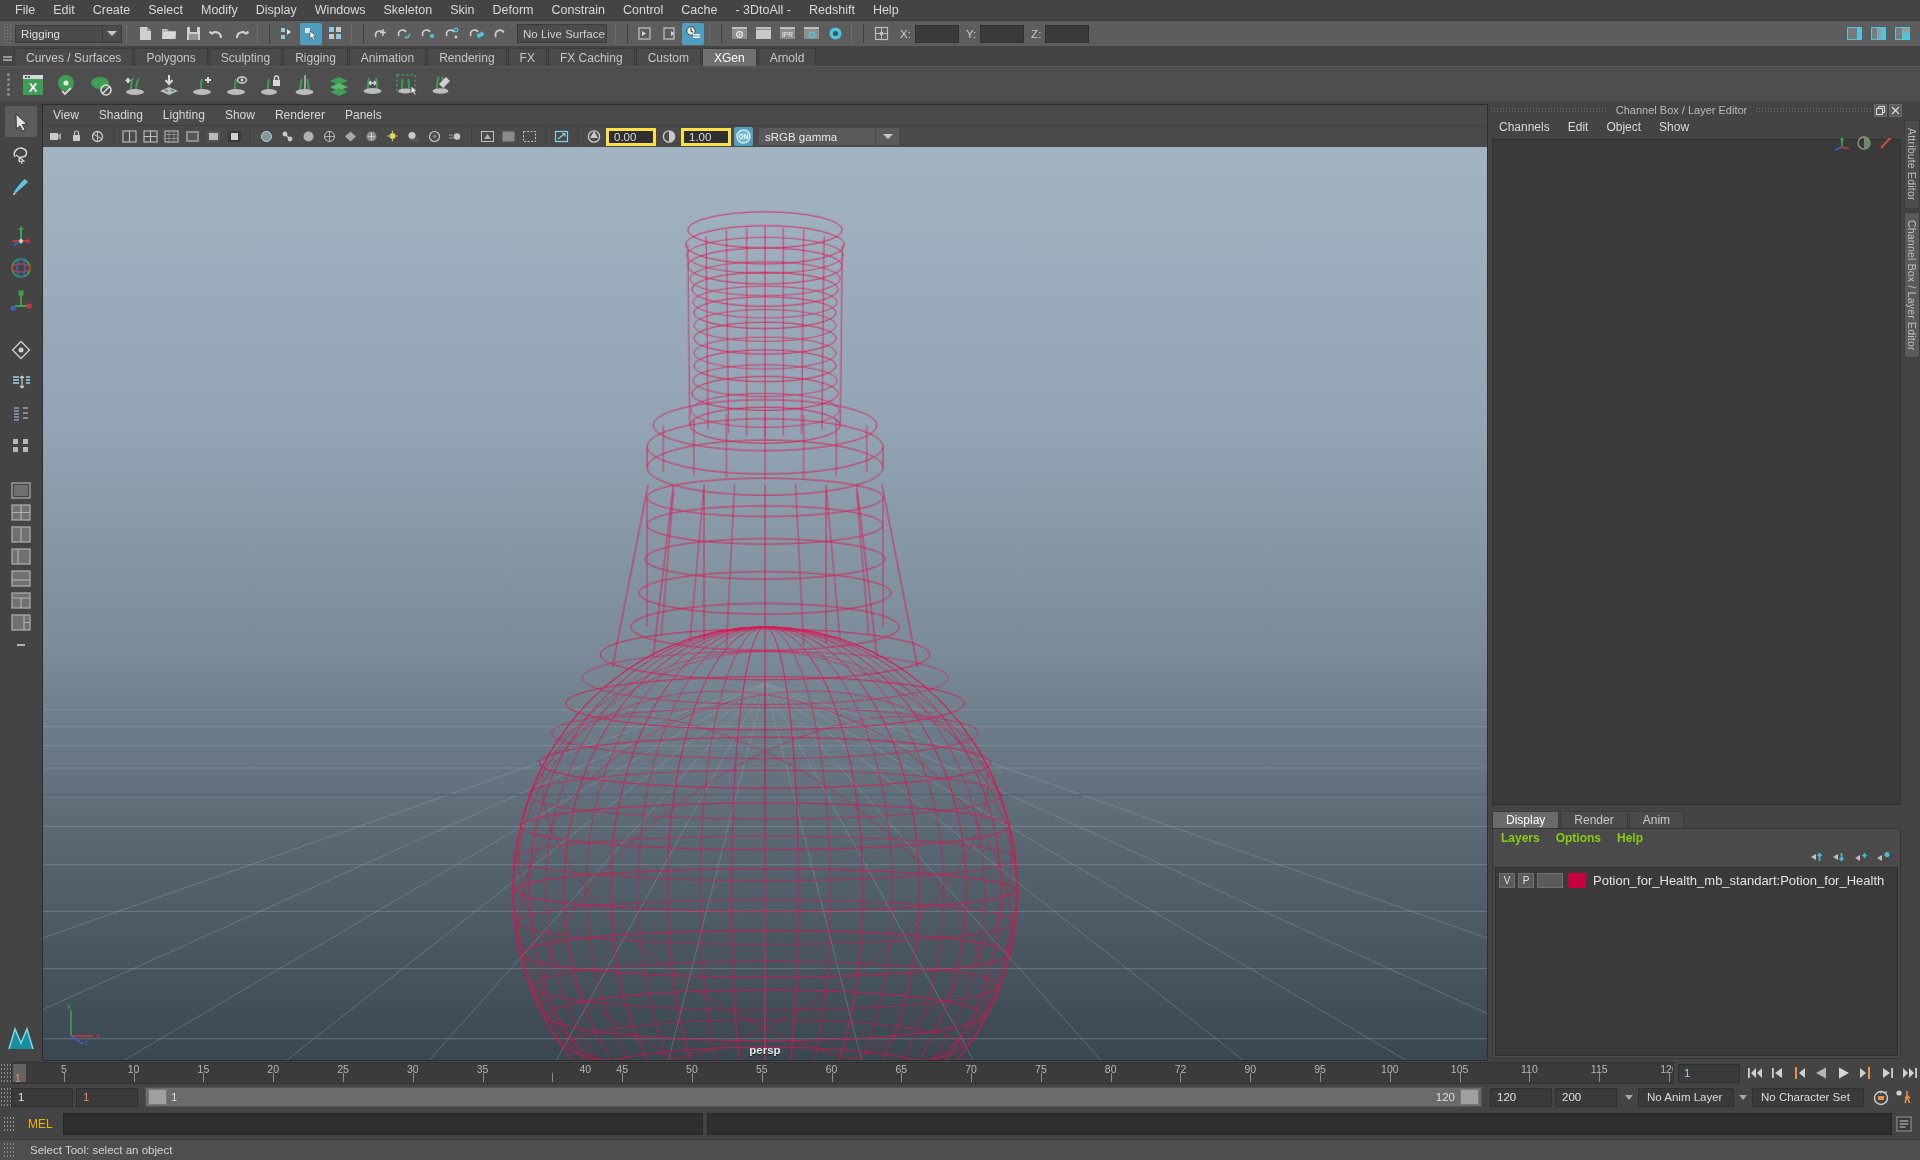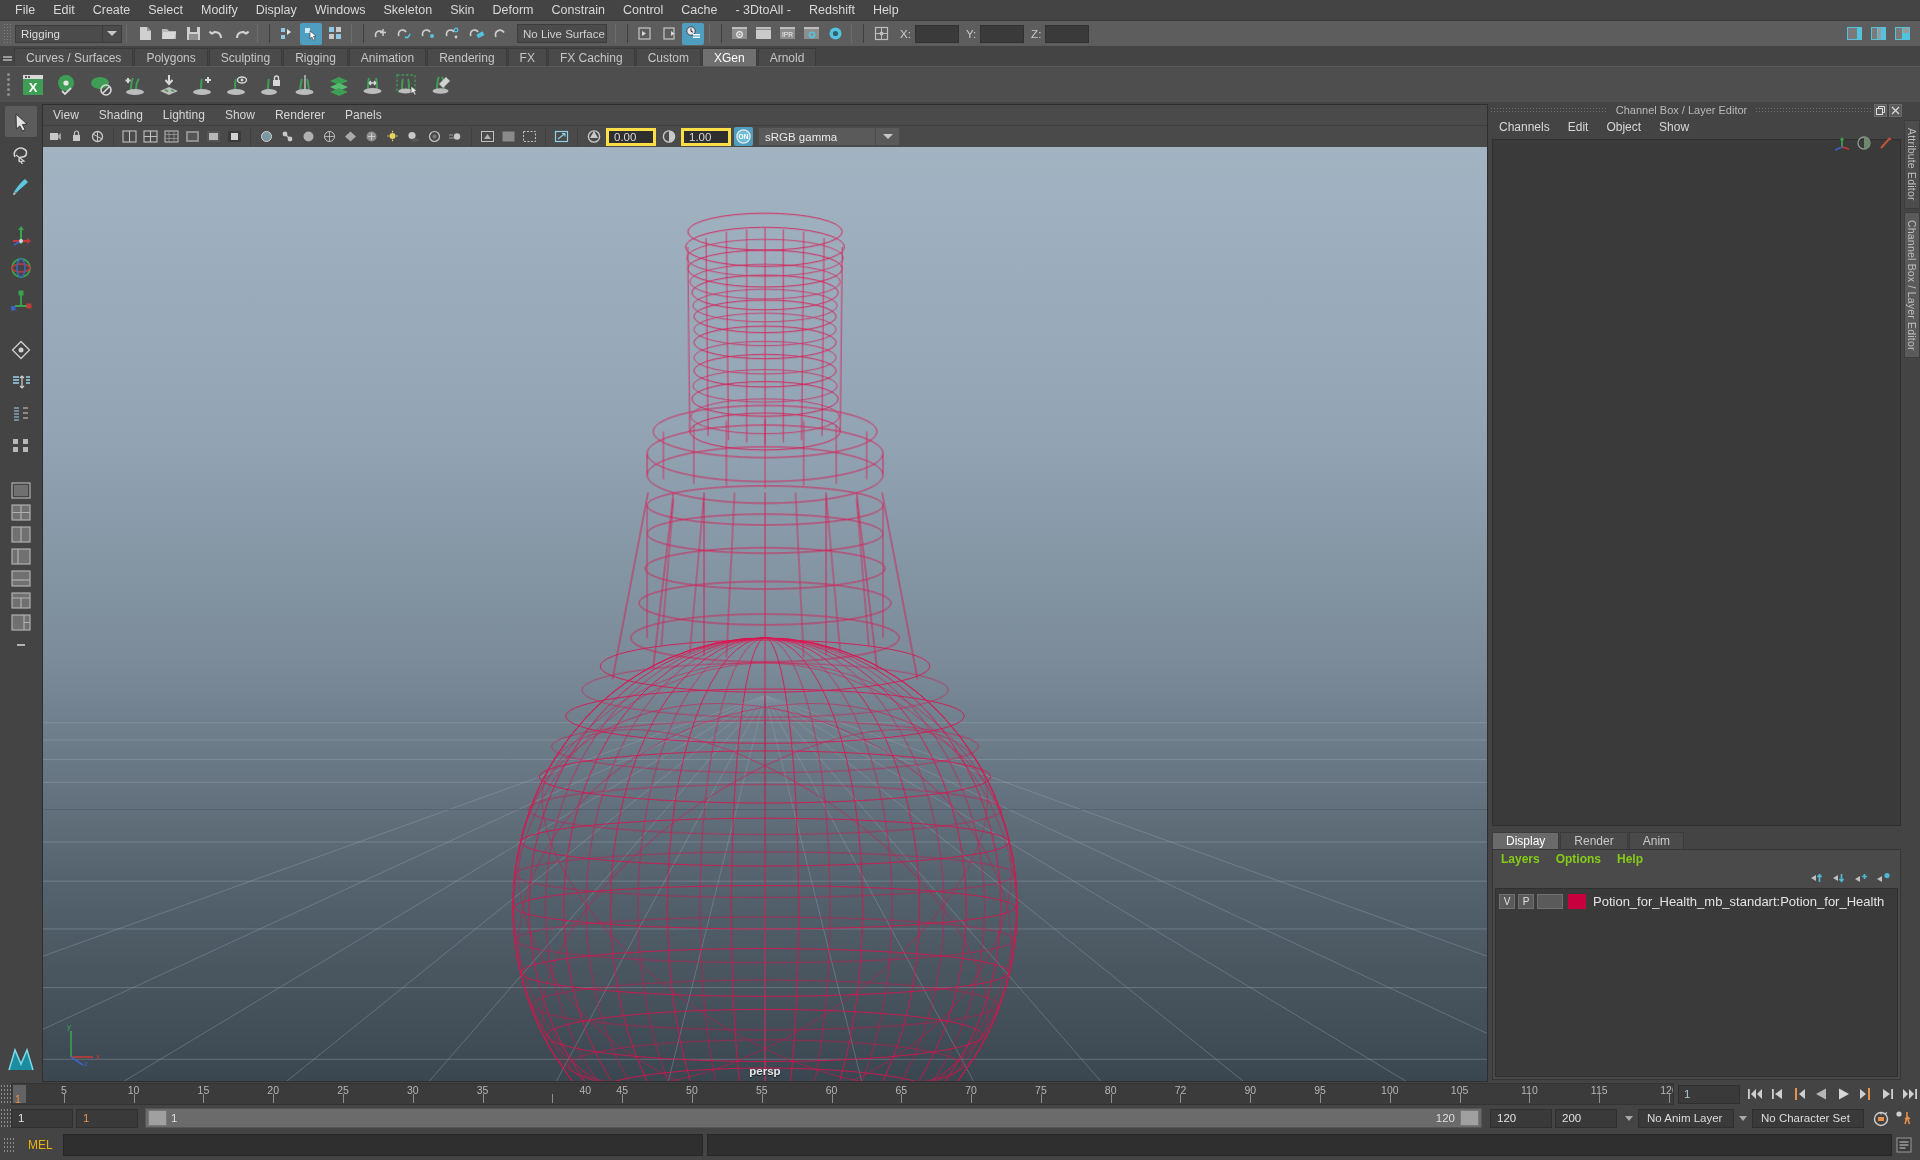--- a/index.html
+++ b/index.html
@@ -1277,14 +1277,18 @@
     <div class="mel-input"></div>
     <div class="mel-out"></div>
     <div class="mel-script">
       <svg width="19" height="18" viewBox="0 0 19 18">
           <rect x="2" y="2" width="14" height="14" fill="#3a3a3a" stroke="#9a9a9a" stroke-width="1"></rect>
           <path d="M4.5 6 h9 M4.5 9 h9 M4.5 12 h6" stroke="#cfcfcf" stroke-width="1"></path>
         </svg>
       </div>
   </div>
 
+  <div class="statusrow">
+    <div class="st-grip"></div>
+    <div class="status-text">Select Tool: select an object</div>
+  </div>
 
 </div>
 
 </body></html>

